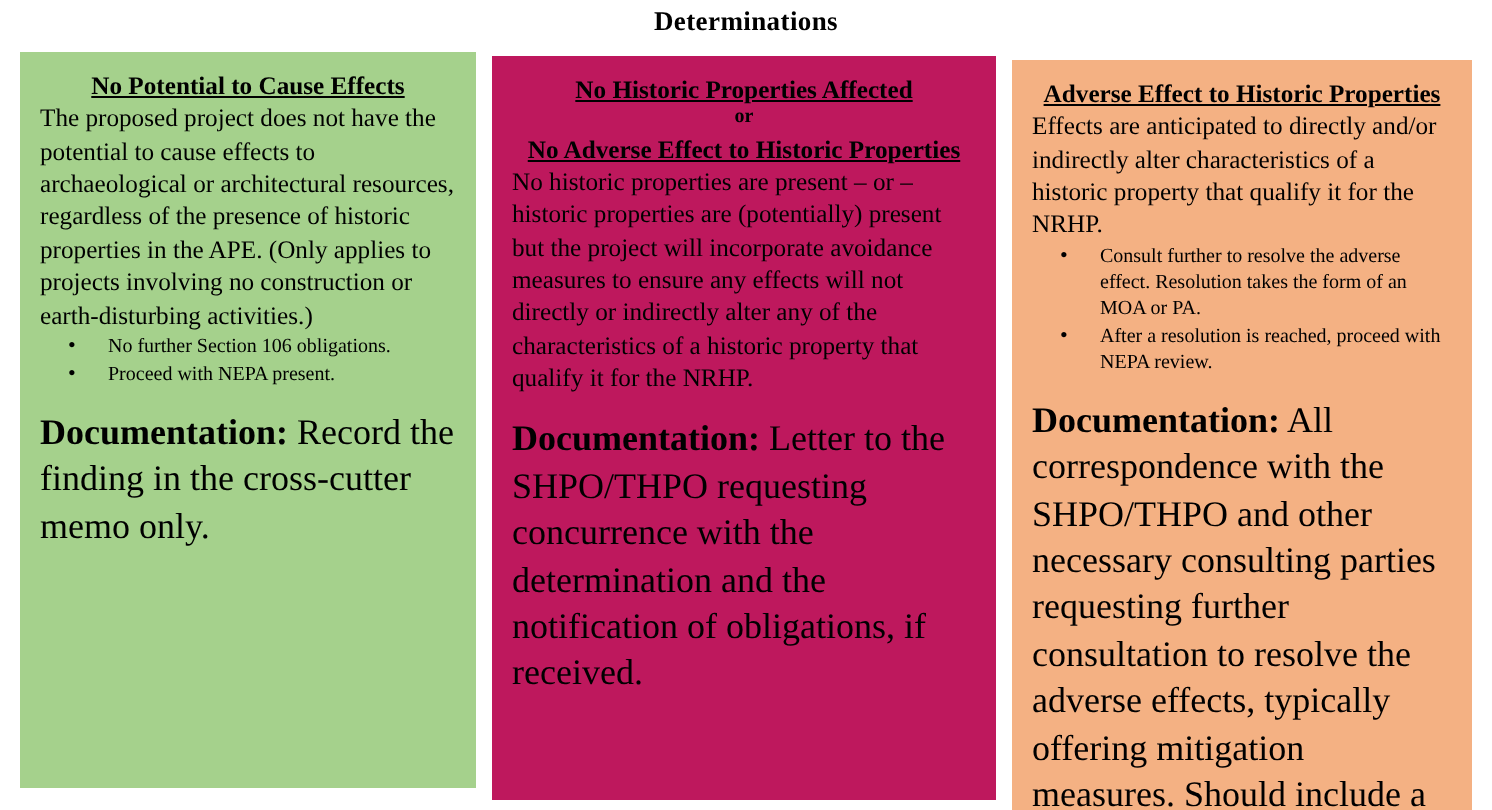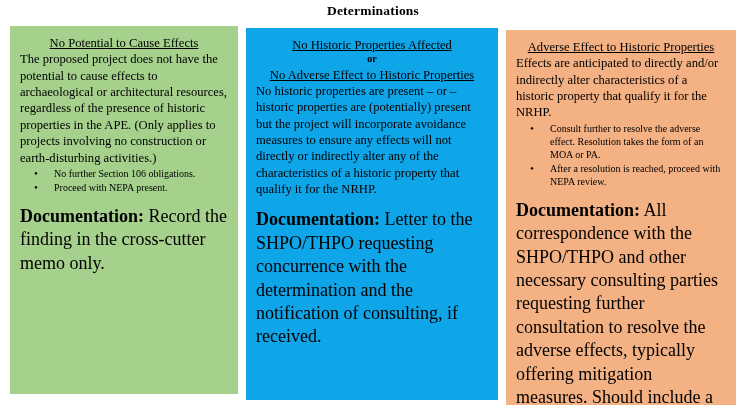--- a/index.html
+++ b/index.html
@@ -44,32 +44,32 @@
     padding: 8px 10px 12px 10px;
   }
   .col-green {
     width: 228px;
     min-height: 368px;
     background: #A5D18C;
   }
   .col-yellow {
     width: 252px;
     min-height: 372px;
-    background: #0ea5e9;
+    background: #be185d;
     margin-top: 2px;
   }
   .col-orange {
     width: 230px;
     min-height: 375px;
     background: #F4B183;
     margin-top: 4px;
   }
   .col-head {
     text-align: center;
-    font-weight: normal;
+    font-weight: bold;
     font-size: 12.6px;
     line-height: 1.22;
     margin: 2px 0 0 0;
   }
   .col-head u {
     text-decoration: underline;
     text-underline-offset: 1px;
   }
   .head-or {
     text-align: center;
@@ -134,21 +134,21 @@
 
     <div class="col col-yellow">
       <div class="col-head">
         <u>No Historic Properties Affected</u>
       </div>
       <div class="head-or">or</div>
       <div class="col-head">
         <u>No Adverse Effect to Historic Properties</u>
       </div>
       <div class="body-text">No historic properties are present – or – historic properties are (potentially) present but the project will incorporate avoidance measures to ensure any effects will not directly or indirectly alter any of the characteristics of a historic property that qualify it for the NRHP.</div>
-      <div class="doc-block"><span class="doc-label">Documentation:</span> <span>Letter to the SHPO/THPO requesting concurrence with the determination and the notification of consulting, if received.</span></div>
+      <div class="doc-block"><span class="doc-label">Documentation:</span> <span>Letter to the SHPO/THPO requesting concurrence with the determination and the notification of obligations, if received.</span></div>
     </div>
 
     <div class="col col-orange">
       <div class="col-head">
         <u>Adverse Effect to Historic Properties</u>
       </div>
       <div class="body-text">Effects are anticipated to directly and/or indirectly alter characteristics of a historic property that qualify it for the NRHP.</div>
       <ul class="bullets">
         <li>Consult further to resolve the adverse effect. Resolution takes the form of an MOA or PA.</li>
         <li>After a resolution is reached, proceed with NEPA review.</li>

